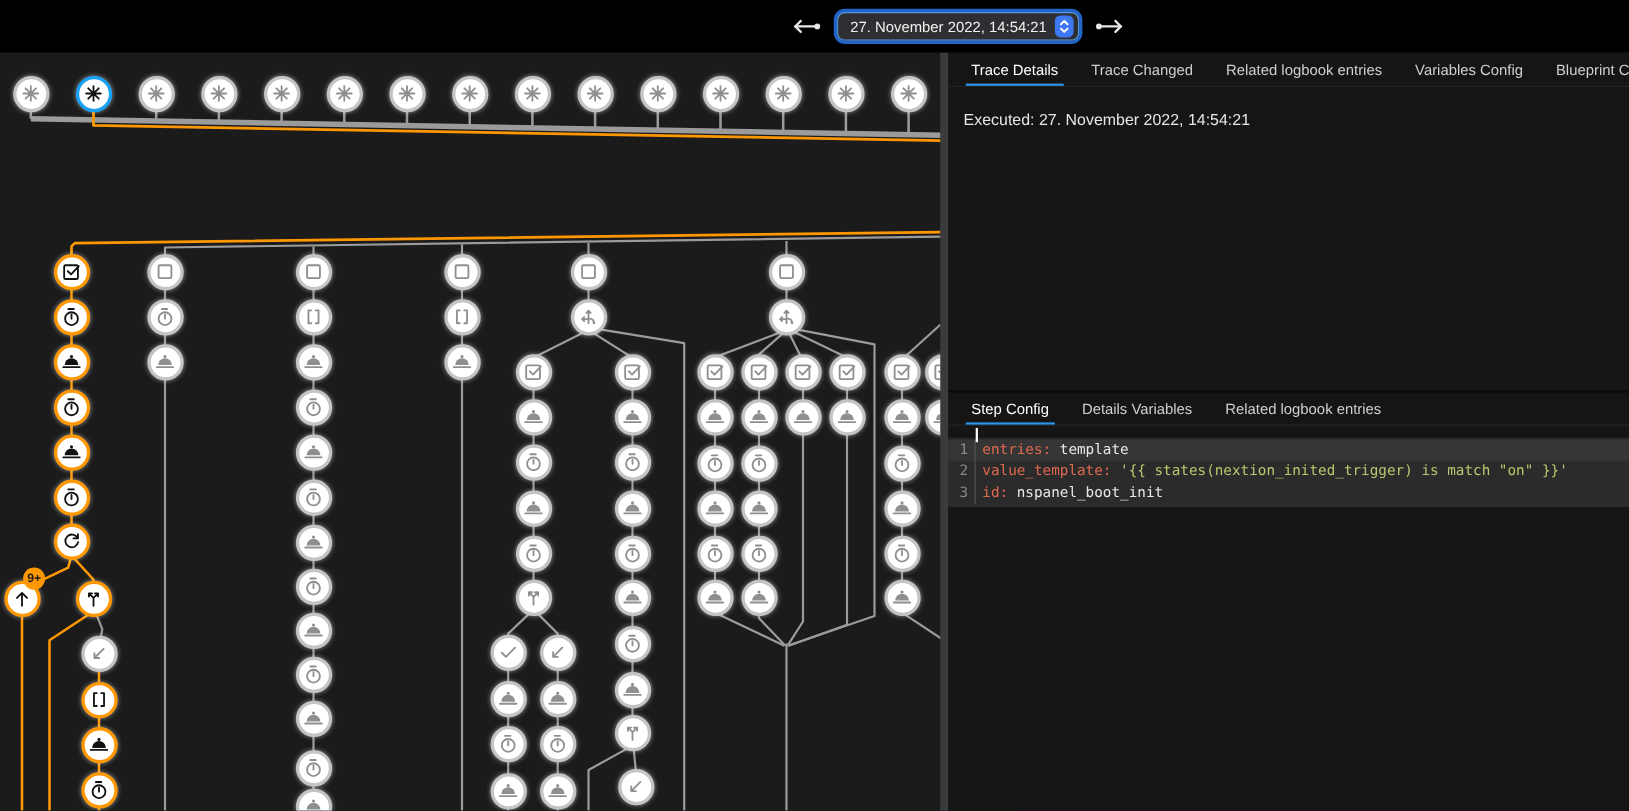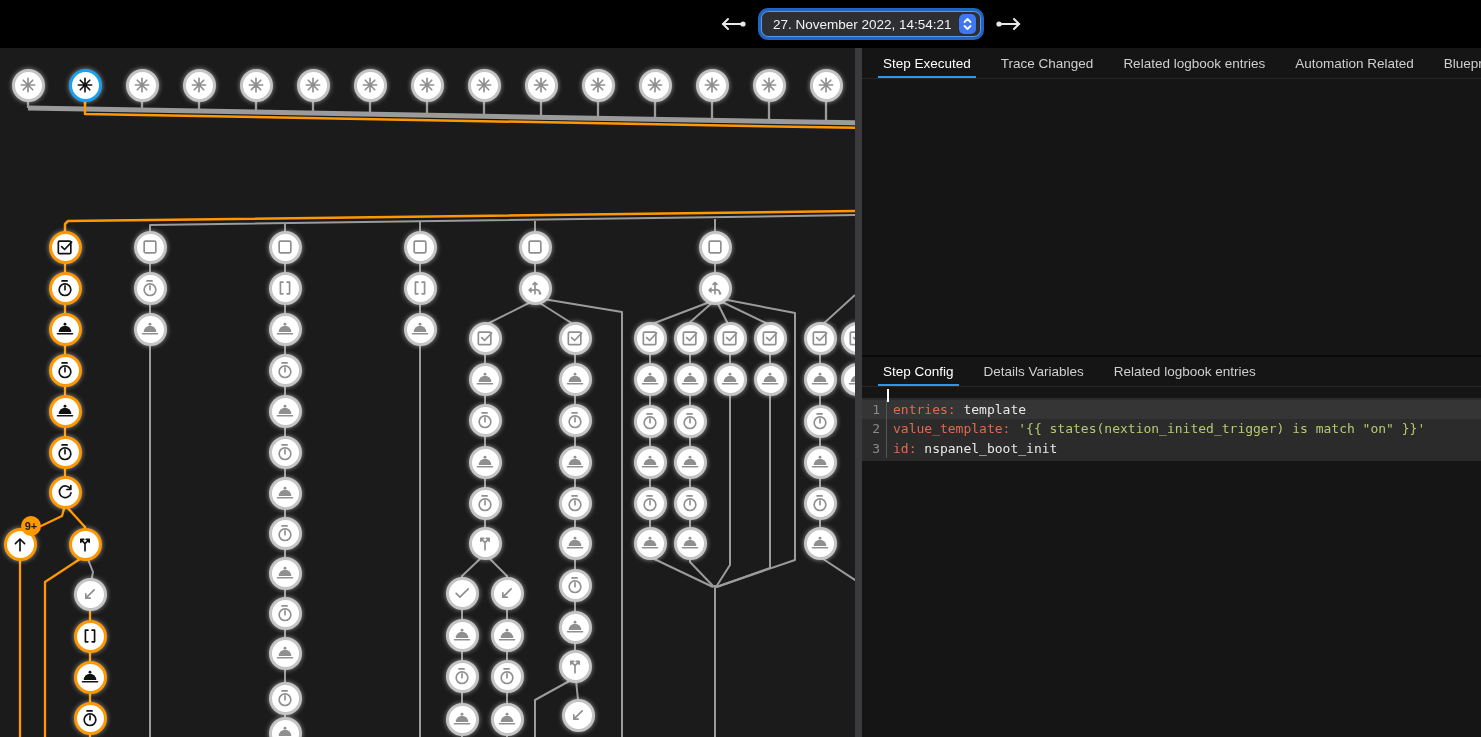--- a/index.html
+++ b/index.html
@@ -777,26 +777,27 @@
           <path d="M4.5 15.5a7.5 7.5 0 0 1 15 0Z" fill="currentColor" stroke="none"></path>
           <path d="M3 17.7h18"></path>
         </svg>
       </div>
       <div id="repeat-badge" style="left: 21px; top: 468px;">9+</div>
     </div>
   <div id="graph-scrollbar"></div>
 
   <div id="side">
     <div class="tabbar" id="details-tabs">
-        <div class="tab active">Step Executed</div>
+        <div class="tab active">Trace Details</div>
         <div class="tab">Trace Changed</div>
         <div class="tab">Related logbook entries</div>
-        <div class="tab">Automation Related</div>
+        <div class="tab">Variables Config</div>
         <div class="tab">Blueprint Config</div>
       </div>
+    <div id="executed">Executed: 27. November 2022, 14:54:21</div>
 
     <div id="lower">
       <div class="tabbar" id="config-tabs">
           <div class="tab active">Step Config</div>
           <div class="tab">Details Variables</div>
           <div class="tab">Related logbook entries</div>
         </div>
       <div id="code">
           <div id="caret"></div>
           <div class="cline hl">

